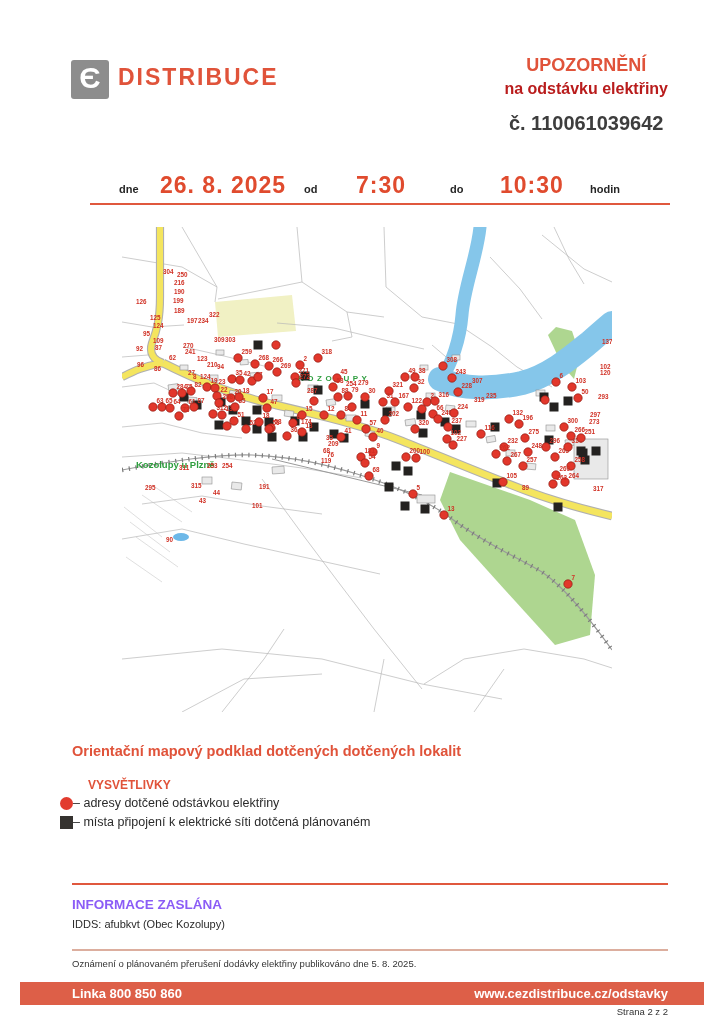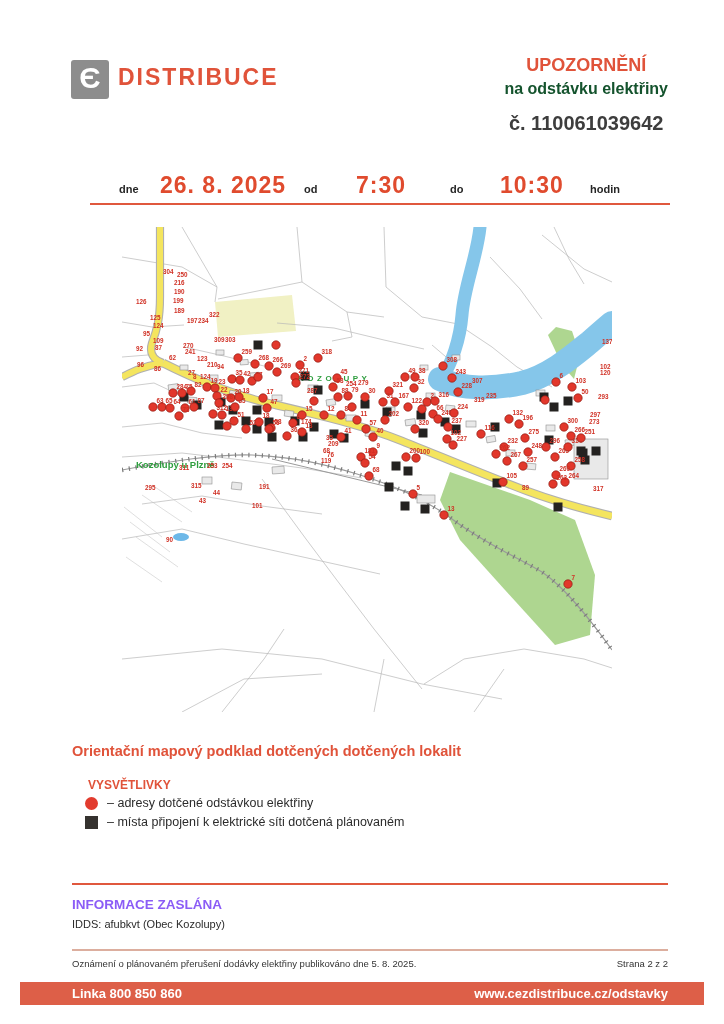--- a/index.html
+++ b/index.html
@@ -6,44 +6,44 @@
   .page{position:relative;width:724px;height:1024px;background:#fff;
         font-family:"Liberation Sans",sans-serif;overflow:hidden;}
   .abs{position:absolute;}
   
   .logo{left:71px;top:60px;width:38px;height:39px;background:#8d8d8d;border-radius:3px;
         display:flex;align-items:center;justify-content:center;}
   .logo span{color:#fff;font-size:30px;font-weight:bold;line-height:1;margin-top:-3px;}
   .brand{left:118px;top:64px;font-size:23px;font-weight:bold;letter-spacing:2px;color:#e0533a;}
   .notice{right:56px;top:56px;text-align:center;line-height:1.0;}
   .notice .l1{font-size:18px;font-weight:bold;color:#e0533a;}
-  .notice .l2{font-size:16px;font-weight:bold;color:#14532d;margin-top:7px;}
+  .notice .l2{font-size:16px;font-weight:bold;color:#b91c1c;margin-top:7px;}
   .notice .l3{font-size:20px;font-weight:bold;color:#3d3d3d;margin-top:16px;}
   
   .sched-label{font-size:11px;font-weight:bold;color:#262626;top:183px;}
   .sched-big{font-size:23px;font-weight:bold;color:#e04b2e;top:172px;letter-spacing:1px;}
   .rule{height:2px;background:#e0583e;}
   .rule-date{left:90px;top:203px;width:580px;}
   
   .map-wrap{left:122px;top:227px;width:490px;height:485px;}
   svg text{font-family:"Liberation Sans",sans-serif;}
   
   .map-caption{left:72px;top:743px;font-size:14.5px;font-weight:bold;color:#e0533a;}
   .legend-title{left:72px;top:778px;font-size:12px;font-weight:bold;color:#e0533a;margin-left:16px;}
-  .legend-row{left:85px;display:flex;align-items:center;gap:9px;}
+  .legend-row{left:60px;display:flex;align-items:center;}
   .legend-row .txt{font-size:12.5px;color:#2b2b2b;}
   .legend-dot{width:13px;height:13px;border-radius:50%;background:#e23b2e;flex:0 0 auto;}
   .legend-square{width:13px;height:13px;background:#35322f;flex:0 0 auto;}
   
   .rule-info{left:72px;top:883px;width:596px;}
   .info-title{left:72px;top:897px;font-size:13.5px;font-weight:bold;color:#8b5cf6;}
   .info-idds{left:72px;top:918px;font-size:11px;color:#2b2b2b;text-align:center;}
   .rule-foot2{left:72px;top:949px;width:596px;height:1.5px;background:#dcae9e;}
   .footnote-left{left:72px;top:958px;font-size:9.5px;color:#333;}
-  .footnote-right{right:56px;top:958px;font-size:9.5px;color:#333;}
+  .footnote-right{right:56px;top:1006px;font-size:9.5px;color:#333;}
   
   .footer-bar{left:20px;top:982px;width:684px;height:23px;background:#dd5f48;
               display:flex;align-items:center;justify-content:space-between;
               padding:0 36px 0 52px;box-sizing:border-box;}
   .footer-bar span{color:#fff;font-size:13px;font-weight:bold;}
 </style>
 </head>
 <body>
 
 <div class="page">

